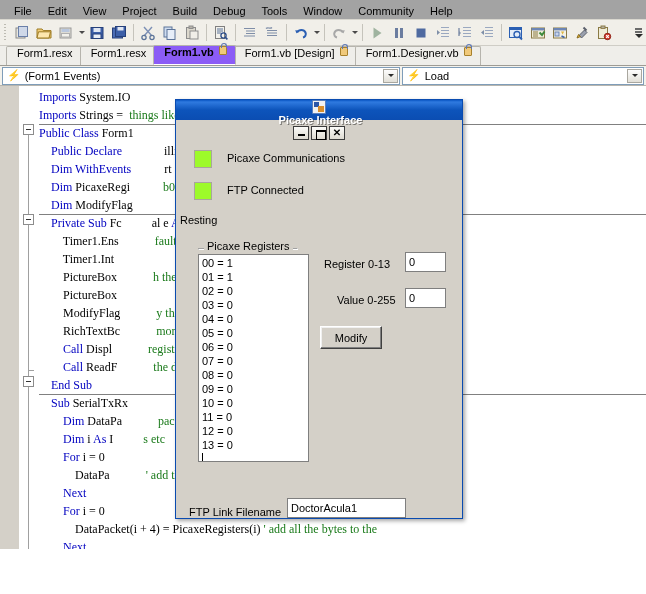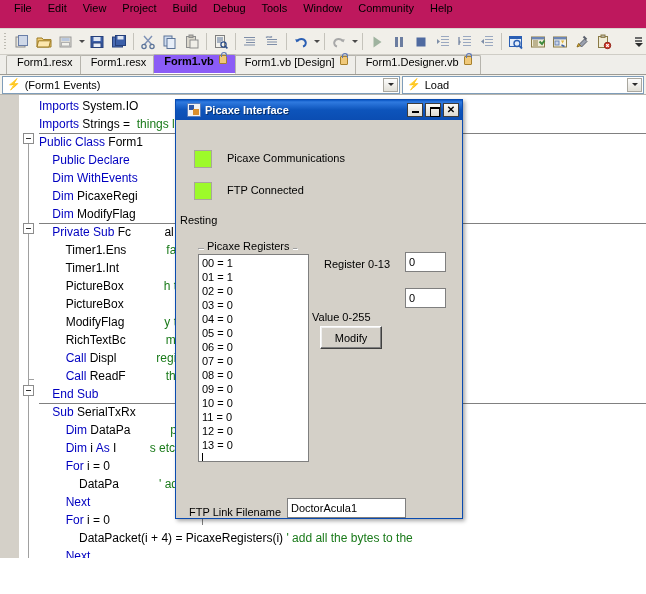--- a/index.html
+++ b/index.html
@@ -46,24 +46,24 @@
   }
   .titlebar .tb-title {
     font-size: 11px; font-weight: bold;
     letter-spacing: 0px;
     text-shadow: 1px 1px 0 rgba(0,0,0,.45);
     white-space: nowrap;
   }
 
   
   .menubar {
-    height: 29px;
-    background: #be185d;
+    height: 20px;
+    background: #a3a3a3;
     border-bottom: 1px solid #d9d7cf;
-    display: flex; align-items: flex-start;
+    display: flex; align-items: flex-end;
     padding-left: 6px;
   }
   .menubar .menu-item {
     font-size: 11px; color: #000;
     padding: 2px 8px;
     white-space: nowrap;
   }
 
   
   .toolbar {
@@ -205,21 +205,21 @@
   .outline .box::after {
     content:""; position: absolute; left: 2px; top: 4px;
     width: 5px; height: 1px; background: #333;
   }
   .outline .tick {
     position: absolute; left: 9px; width: 6px; height: 1px; background: #a0a0a0;
   }
   .code {
     flex: 1 1 auto;
     position: relative;
-    font-family: Liberation Sans, sans-serif;
+    font-family: Liberation Serif, serif;
     font-size: 12px;
     line-height: 18px;
     white-space: pre;
     padding-top: 2px;
     overflow: hidden;
   }
   .code .ln { height: 18px; white-space: pre; }
   .kw  { color: #0000c0; }
   .cm  { color: #1a7a1a; }
   .txt { color: #000000; }
@@ -237,22 +237,23 @@
     width: 288px; height: 420px;
     background: #d4d0c8;
     border: 1px solid #0a4bb0;
     box-shadow: 2px 2px 4px rgba(0,0,0,.35);
     z-index: 50;
   }
   .dlg-title {
     height: 20px;
     background: linear-gradient(to bottom, #0b57c4 0%, #2f7ae0 10%, #0d54bb 50%, #0b4db2 100%);
     display: flex; align-items: center;
-    padding-left: 11px;
+    padding-left: 3px;
     color: #fff;
+    flex-direction: column;
   }
   .dlg-ico {
     width: 14px; height: 14px; margin-right: 4px;
     background: #f2f2f2; border: 1px solid #5a7fbd; border-radius: 1px;
     position: relative; flex: 0 0 auto;
   }
   .dlg-ico::before { content:""; position:absolute; left:1px; top:1px; width:5px; height:5px; background:#2c57a8; }
   .dlg-ico::after  { content:""; position:absolute; right:1px; bottom:1px; width:6px; height:6px; background:#d98e2b; }
   .dlg-name {
     font-size: 11px; font-weight: bold;
@@ -609,21 +610,21 @@
           <div class="row">10 = 0</div>
           <div class="row">11 = 0</div>
           <div class="row">12 = 0</div>
           <div class="row">13 = 0</div>
           <div class="caret"></div>
         </div>
 
       <div class="dlg-label" style="left:148px; top:138px;">Register 0-13</div>
       <div class="tbox" style="left:229px; top:132px; width:41px; height:20px;">0</div>
 
-      <div class="dlg-label" style="left:136px; top:174px;margin-top:17px;">Value 0-255</div>
+      <div class="dlg-label" style="left:161px; top:174px;">Value 0-255</div>
       <div class="tbox" style="left:229px; top:168px; width:41px; height:20px;">0</div>
 
       <div class="btn3d" style="left:144px; top:206px; width:62px; height:23px;">Modify</div>
 
       <div class="dlg-label" style="left:13px; top:386px;">FTP Link Filename</div>
       <div class="tbox" style="left:111px; top:378px; width:119px; height:20px;">DoctorAcula1</div>
     </div>
   </div>
 
 </div>

